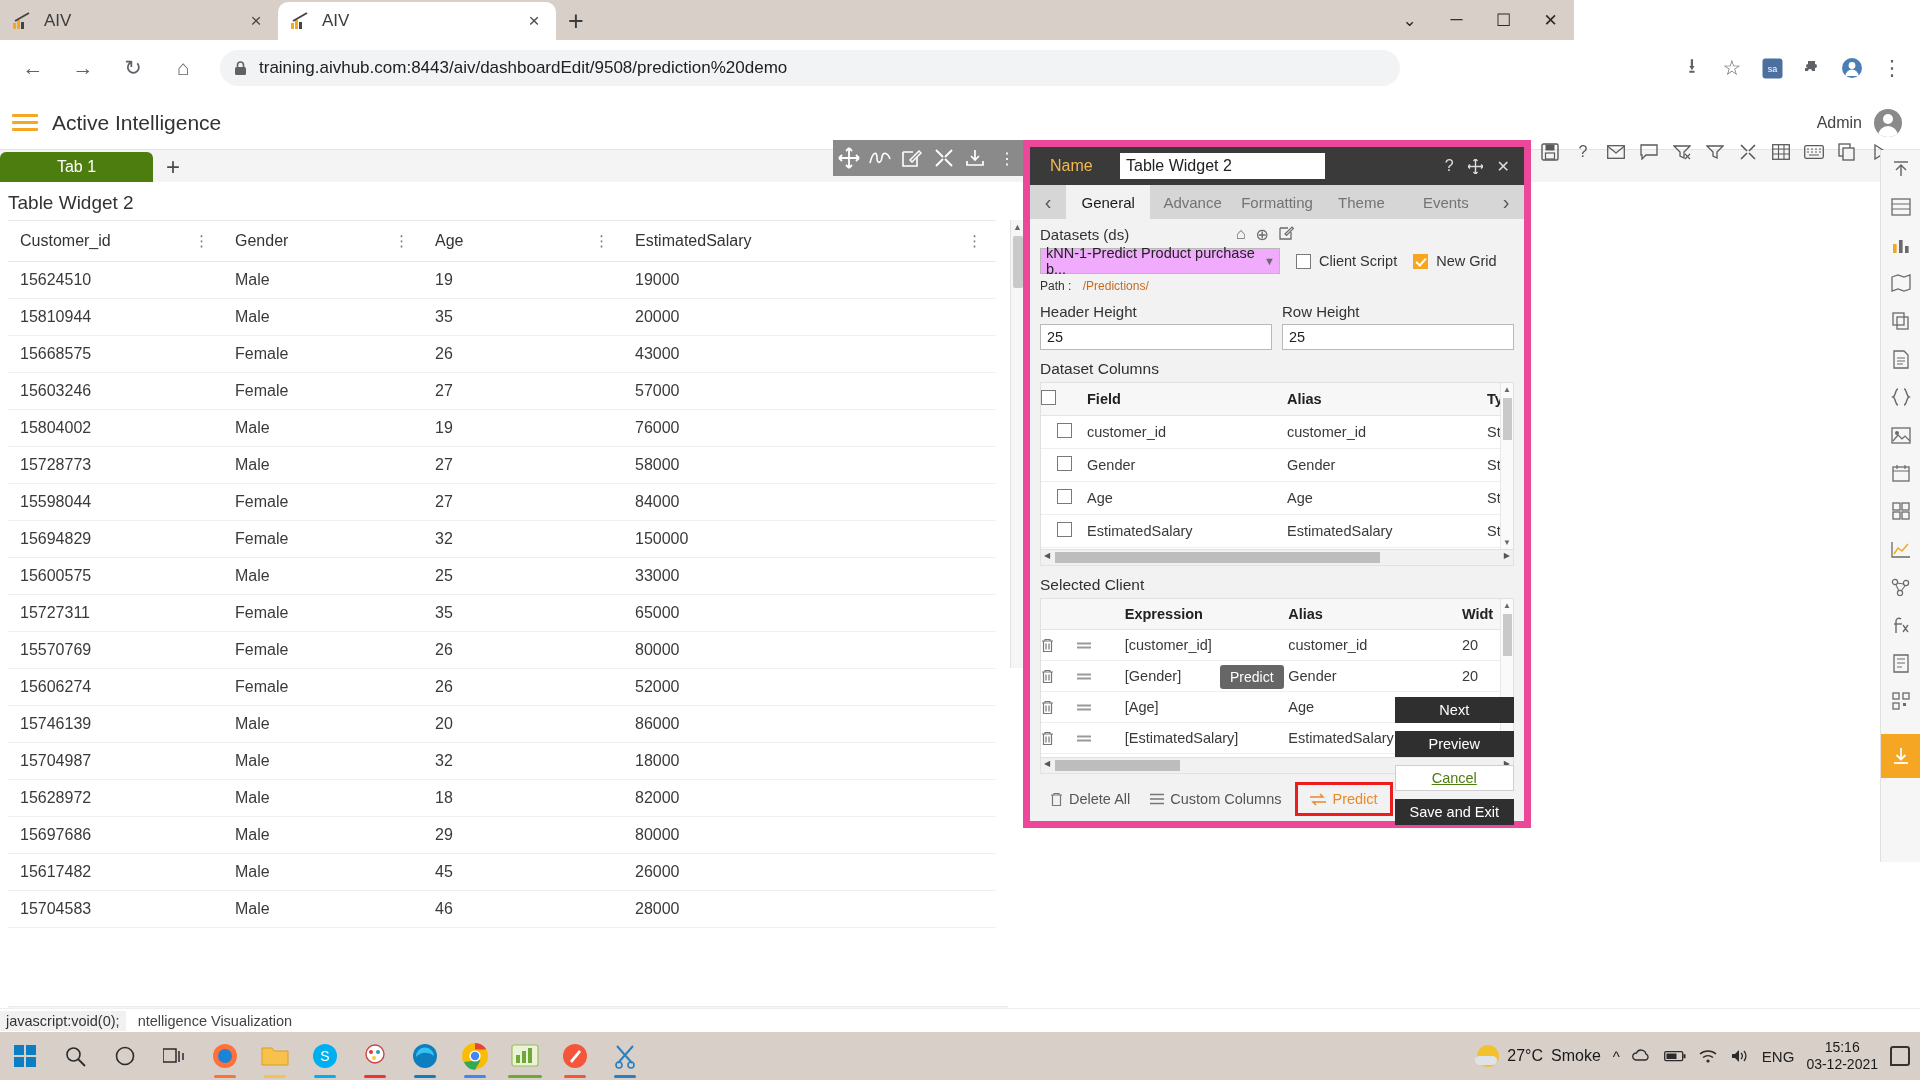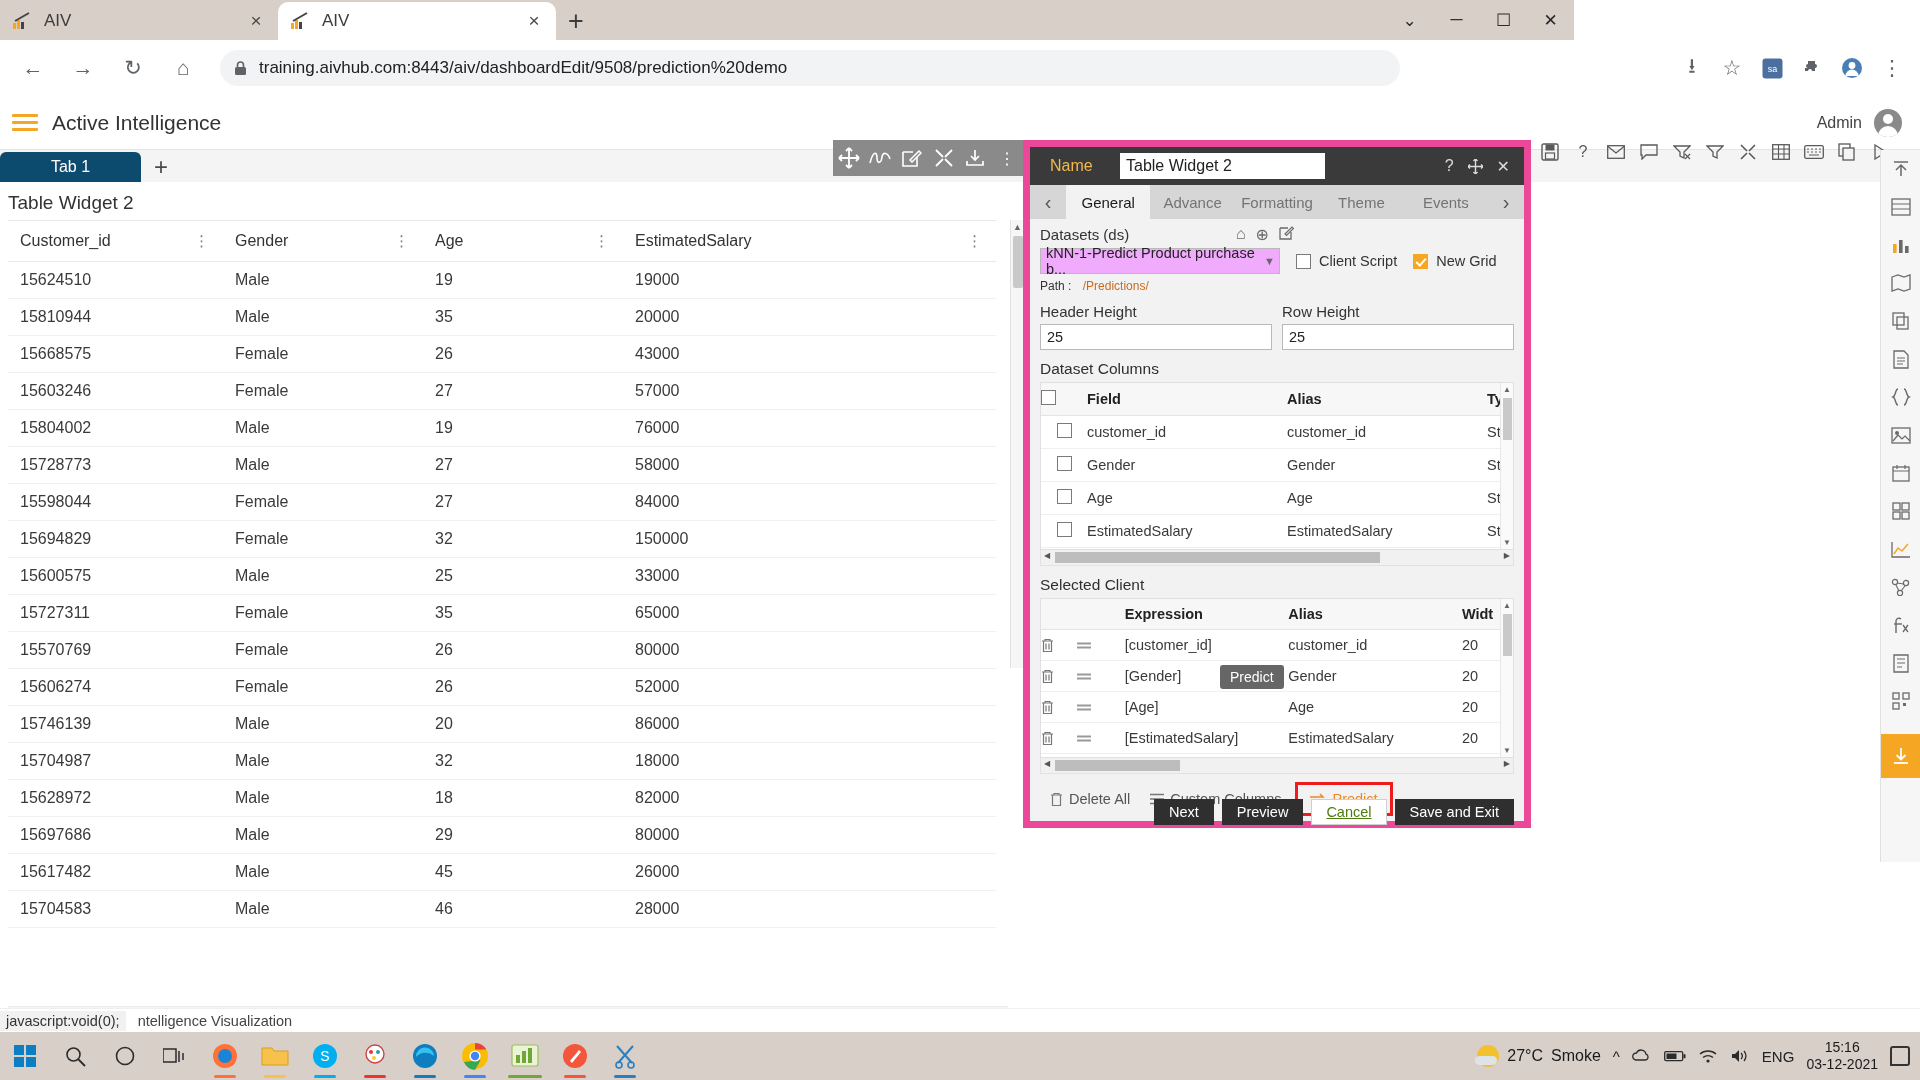--- a/index.html
+++ b/index.html
@@ -79,21 +79,21 @@
     content: ""; position: absolute; top: 17px; left: 4px; width: 20px; height: 14px;
     border-radius: 10px 10px 0 0; background: #fff;
   }
 
   
   .dash-tabrow {
     position: absolute; top: 150px; left: 0; width: 1920px; height: 32px;
     background: #f4f4f4; display: flex; align-items: flex-end;
   }
   .dash-tab {
-    width: 141px; height: 30px; background: #0c4a6e; color: #fff; font-size: 16px;
+    width: 153px; height: 30px; background: #4d7c0f; color: #fff; font-size: 16px;
     display: flex; align-items: center; justify-content: center;
     border-radius: 6px 6px 0 0;
   }
   .dash-addtab { width: 40px; text-align: center; font-size: 24px; color: #4a4a4a; font-weight: 300; line-height: 30px; }
 
   .dash-toolbar-icons {
     position: absolute; top: 142px; right: 30px; display: flex; align-items: center; gap: 13px;
     color: #5a5a5a;
   }
   .dash-toolbar-icons .ti { width: 20px; height: 20px; display: flex; align-items: center; justify-content: center; }
@@ -239,21 +239,21 @@
   }
   .act.predict {
     color: #e8892a; border: 3px solid #ee1c1c; padding: 6px 12px; margin-left: 4px;
   }
   .tooltip {
     position: absolute; background: #666; color: #fff; font-size: 14px;
     padding: 4px 10px; border-radius: 3px;
   }
 
   .btn-row {
-    position: absolute; bottom: 10px; right: 10px; display: flex; gap: 8px;
+    position: absolute; bottom: 10px; right: 10px; display: flex; gap: 8px; flex-direction: column;
   }
   .btn {
     height: 26px; padding: 0 14px; font-size: 14.5px; display: flex; align-items: center;
     justify-content: center; background: #2f2f2f; color: #fff; border: 1px solid #2f2f2f;
   }
   .btn.light { background: #fff; color: #4d7c0f; border: 1px solid #cfcfcf; text-decoration: underline; }
 
   
   .rail {
     position: absolute; top: 150px; right: 0; width: 40px; height: 712px;

